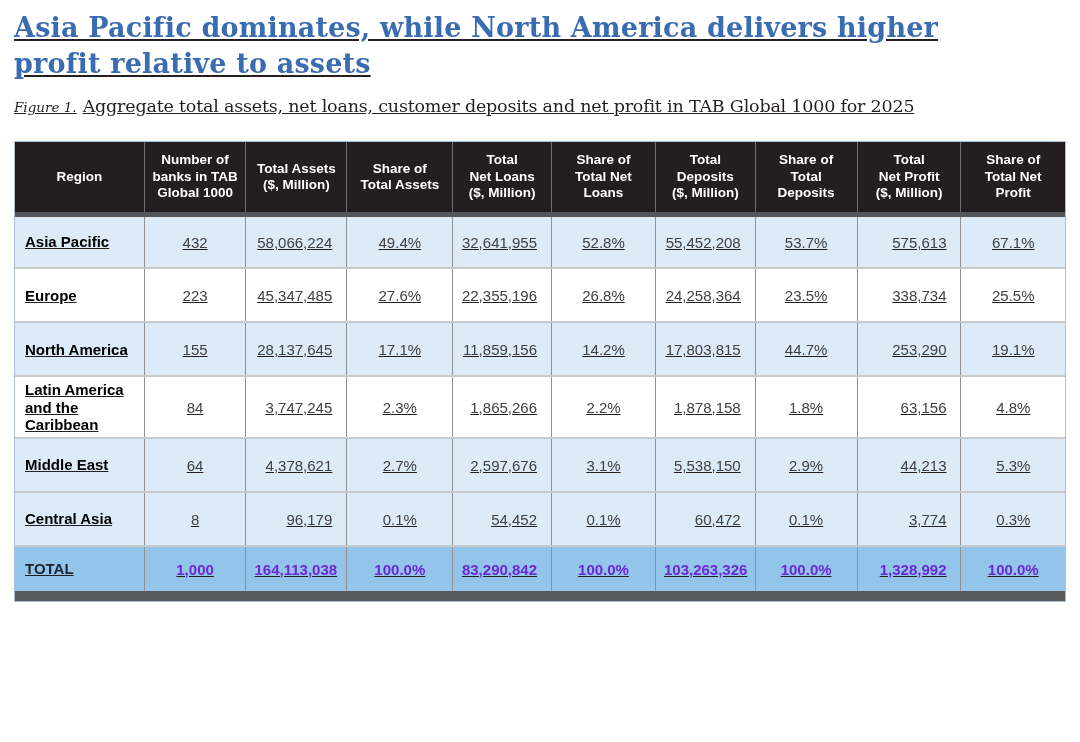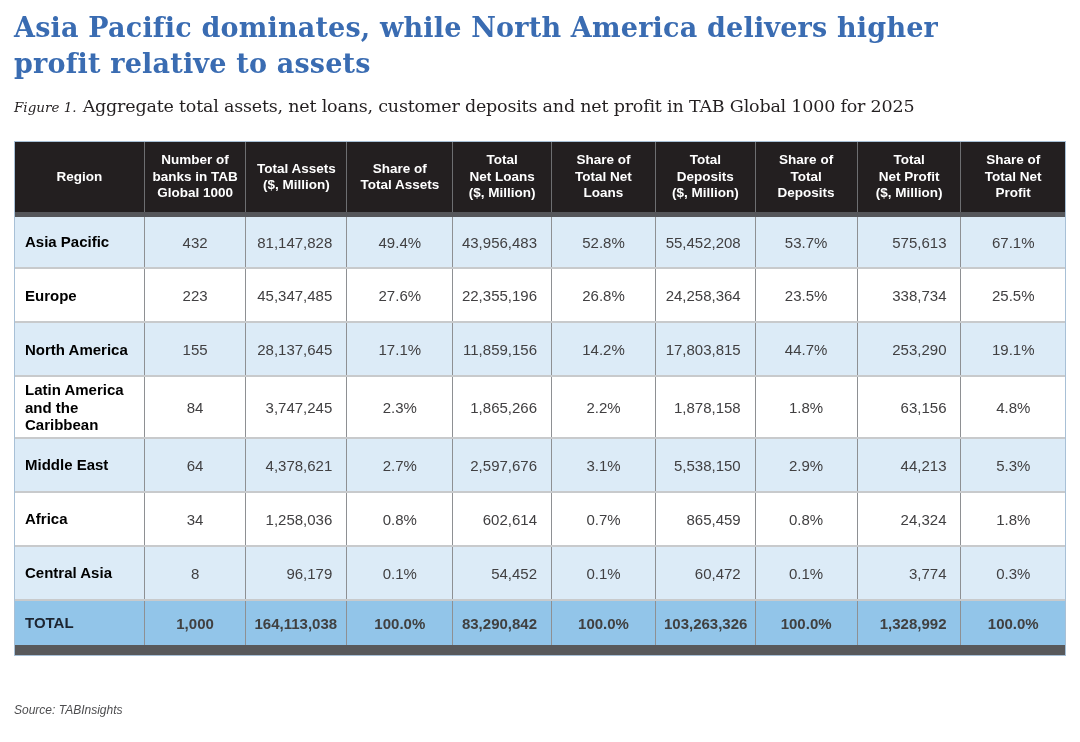--- a/index.html
+++ b/index.html
@@ -1,19 +1,19 @@
 <!DOCTYPE html>
 <html><head>
 <meta charset="utf-8">
 <style>
   * { margin: 0; padding: 0; box-sizing: border-box; }
   html, body { width: 1080px; height: 742px; background: #ffffff; overflow: hidden; }
   body { font-family: "Liberation Sans", sans-serif; color: #231f20; }
 
-  .page { position: relative; width: 1048px; height: 742px; padding: 10px 14px 0 14px; }
+  .page { position: relative; width: 1048px; height: 742px; padding: 10px 14px 0 14px; text-decoration: underline; }
 
   .page-title {
     font-family: "DejaVu Serif", serif;
     font-weight: bold;
     color: #3a6cb2;
     font-size: 27px;
     line-height: 1.32;
     letter-spacing: 0.2px;
     max-width: 1010px;
     margin-bottom: 15px;
@@ -74,21 +74,21 @@
   tbody td:nth-child(7), tbody td:nth-child(9) {
     text-align: right;
     padding-right: 14px;
   }
   tbody tr.stripe td { background: #dcebf7; }
   tbody tr:first-child td { border-top: none; }
 
   tbody tr.total td {
     background: #92c5e9;
     font-weight: bold;
-    color: #404040;
+    color: #6d28d9;
     height: 45px;
     font-size: 15px;
   }
   tbody tr.total td:first-child { color: #1c2430; }
 
   .bottom-bar { height: 10px; background: #58595b; width: 100%; }
 
   .source {
     margin-top: 47px;
     font-style: italic;
@@ -148,23 +148,23 @@
 ($, Million)</th>
           <th>Share of
 Total Net
 Profit</th>
         </tr>
       </thead>
       <tbody>
           <tr class="stripe">
             <td>Asia Pacific</td>
             <td>432</td>
-            <td>81,147,828</td>
+            <td>58,066,224</td>
             <td>49.4%</td>
-            <td>43,956,483</td>
+            <td>32,641,955</td>
             <td>52.8%</td>
             <td>55,452,208</td>
             <td>53.7%</td>
             <td>575,613</td>
             <td>67.1%</td>
           </tr>
           <tr>
             <td>Europe</td>
             <td>223</td>
             <td>45,347,485</td>
@@ -205,32 +205,20 @@
             <td>64</td>
             <td>4,378,621</td>
             <td>2.7%</td>
             <td>2,597,676</td>
             <td>3.1%</td>
             <td>5,538,150</td>
             <td>2.9%</td>
             <td>44,213</td>
             <td>5.3%</td>
           </tr>
-          <tr>
-            <td>Africa</td>
-            <td>34</td>
-            <td>1,258,036</td>
-            <td>0.8%</td>
-            <td>602,614</td>
-            <td>0.7%</td>
-            <td>865,459</td>
-            <td>0.8%</td>
-            <td>24,324</td>
-            <td>1.8%</td>
-          </tr>
           <tr class="stripe">
             <td>Central Asia</td>
             <td>8</td>
             <td>96,179</td>
             <td>0.1%</td>
             <td>54,452</td>
             <td>0.1%</td>
             <td>60,472</td>
             <td>0.1%</td>
             <td>3,774</td>
@@ -246,15 +234,14 @@
             <td>103,263,326</td>
             <td>100.0%</td>
             <td>1,328,992</td>
             <td>100.0%</td>
           </tr>
         </tbody>
     </table>
     <div class="bottom-bar"></div>
   </div>
 
-  <p class="source">Source: TABInsights</p>
 
 </div>
 
 </body></html>

